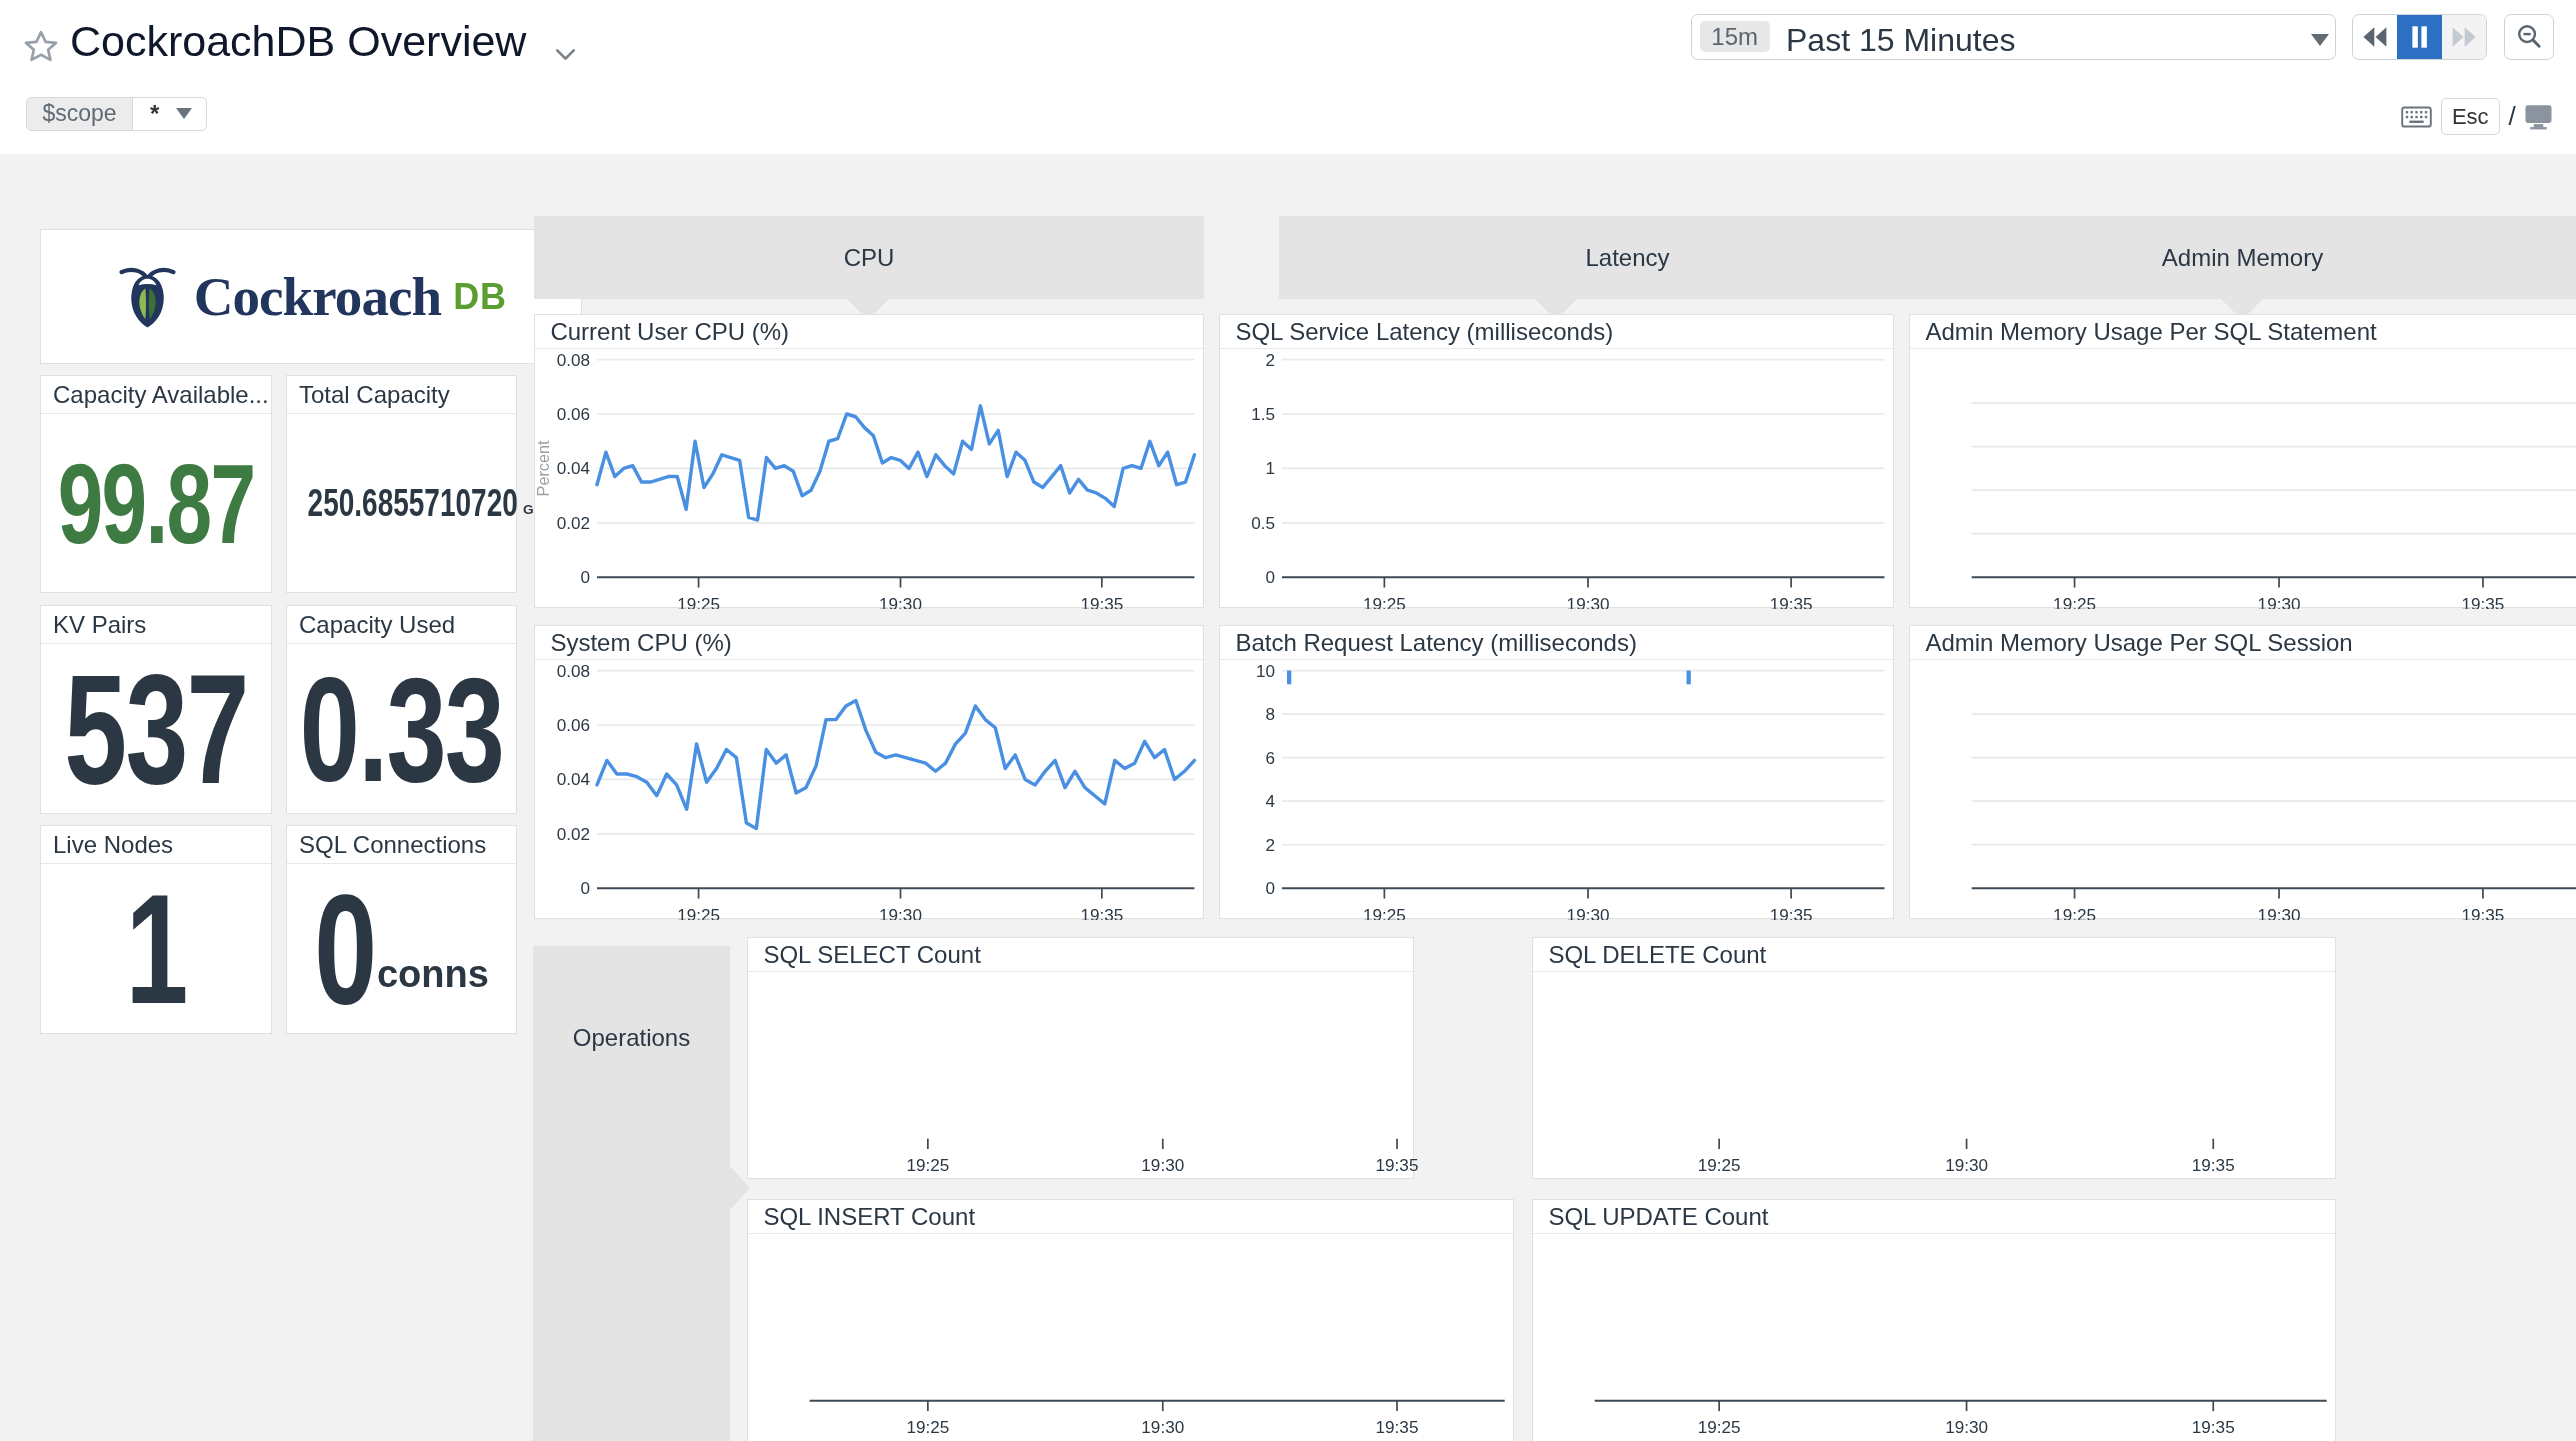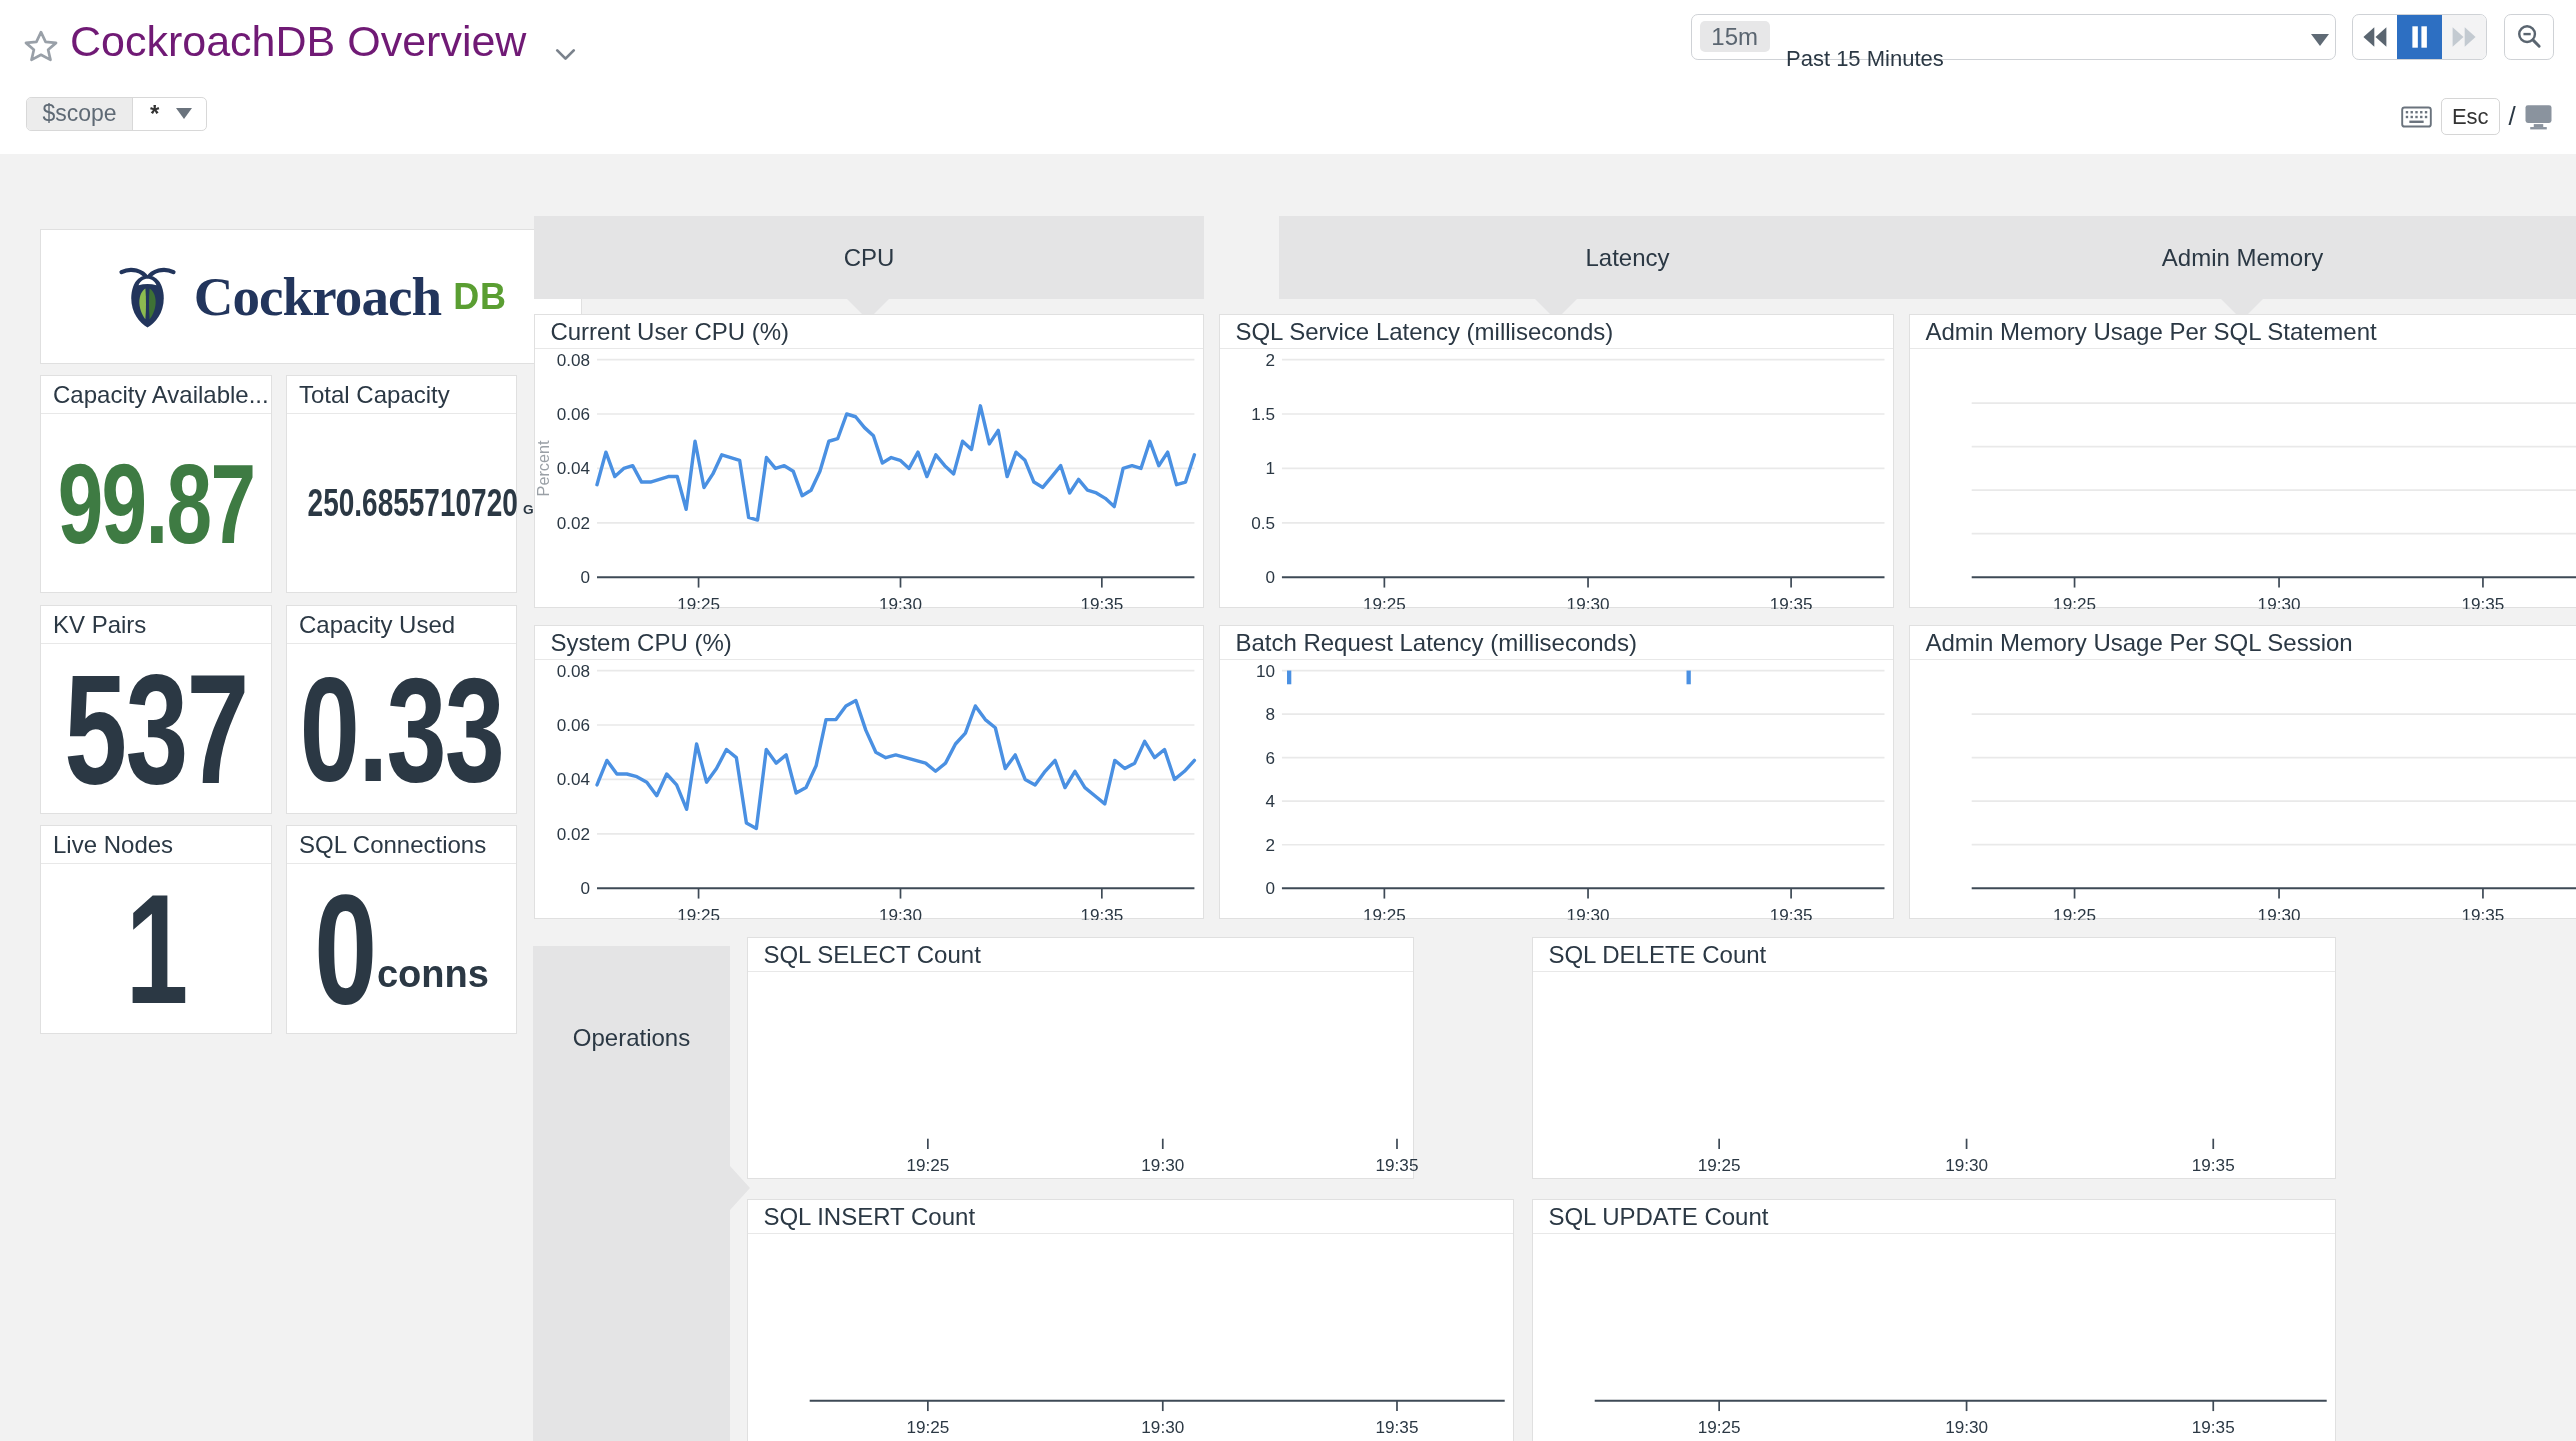--- a/index.html
+++ b/index.html
@@ -2,26 +2,26 @@
 <html style="font-size:13.7px"><head>
 <meta charset="utf-8">
 <style>
   * { margin:0; padding:0; box-sizing:border-box; }
   html,body { width:2576px; height:1441px; overflow:hidden; background:#fff; }
   body { font-family:"Liberation Sans", sans-serif; color:#2b3844; position:relative; }
 
   
   .title-row { position:absolute; left:0; top:0; width:2576px; height:94px; background:#fff; }
   .star-icon { position:absolute; left:22px; top:28px; }
-  .page-title { position:absolute; left:70px; top:17px; font-size:43px; color:#701a75; font-weight:400; }
+  .page-title { position:absolute; left:70px; top:17px; font-size:43px; color:#0f172a; font-weight:400; }
   .title-chevron { position:absolute; left:549px; top:38px; }
 
   .time-box { position:absolute; left:1691px; top:13.7px; width:645px; height:46px; background:#fff; border:1.7px solid #cfd2d6; border-radius:6.9px; }
   .time-badge { position:absolute; left:7.7px; top:6px; width:70px; height:31px; background:#e7e7e8; border-radius:5.1px; color:#5a6570; font-size:24px; text-align:center; line-height:31px; }
-  .time-label { position:absolute; left:94px; top:7.7px; font-size:22px; color:#2b3844;margin-top:24px; }
+  .time-label { position:absolute; left:94px; top:7.7px; font-size:32px; color:#2b3844; }
   .time-caret { position:absolute; left:619px; top:19px; width:0; height:0; border-left:9.4px solid transparent; border-right:9.4px solid transparent; border-top:12px solid #5f6a75; }
   .playback { position:absolute; left:2352px; top:13.7px; width:135px; height:46px; border:1.7px solid #cfd2d6; border-radius:6.9px; background:#fff; display:flex; overflow:hidden; }
   .pb-seg { flex:1; display:flex; align-items:center; justify-content:center; }
   .pb-pause { background:#2d6fc2; }
   .pb-fwd { background:#f3f3f4; }
   .zoom-btn { position:absolute; left:2504px; top:13.7px; width:50px; height:46px; border:1.7px solid #cfd2d6; border-radius:6.9px; background:#fff; display:flex; align-items:center; justify-content:center; }
 
   .scope-pill { position:absolute; left:26px; top:97px; height:34px; border:1.7px solid #d8d8d8; border-radius:5.1px; background:#fff; display:flex; overflow:hidden; }
   .scope-name { background:#ececec; color:#5f6a75; font-size:23px; line-height:31px; padding:0 15.4px; border-right:1.7px solid #d8d8d8; }
   .scope-val { font-size:24px; font-weight:700; color:#333; line-height:31px; padding:0 12px 0 17px; }

